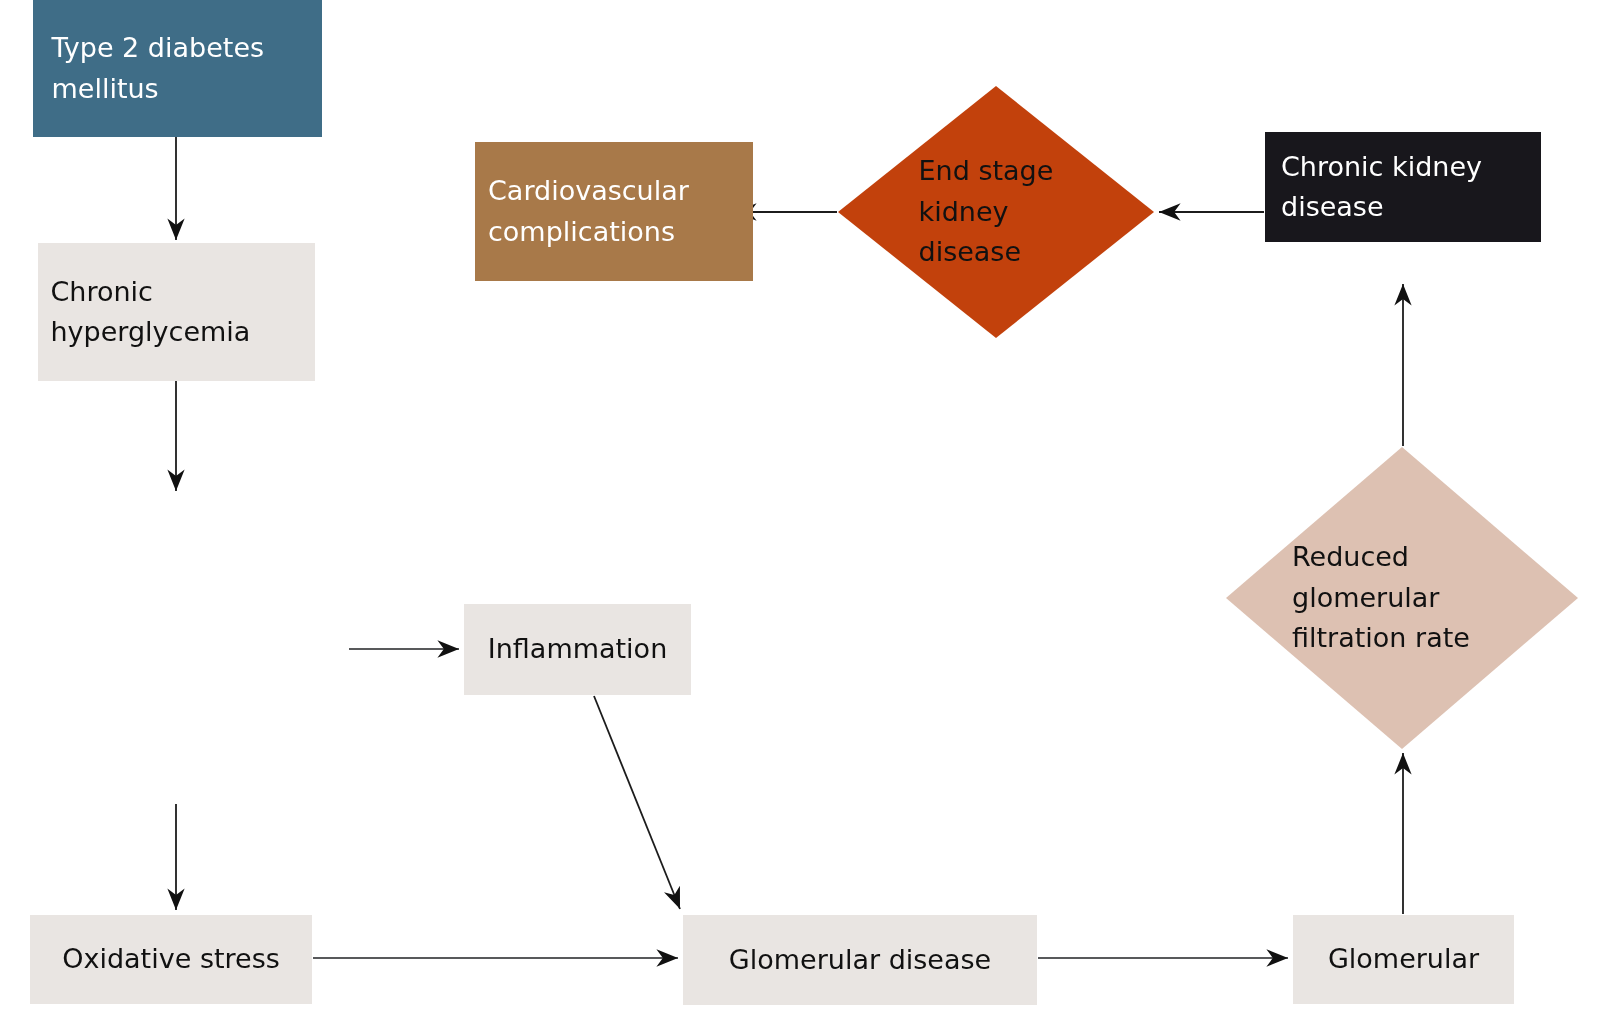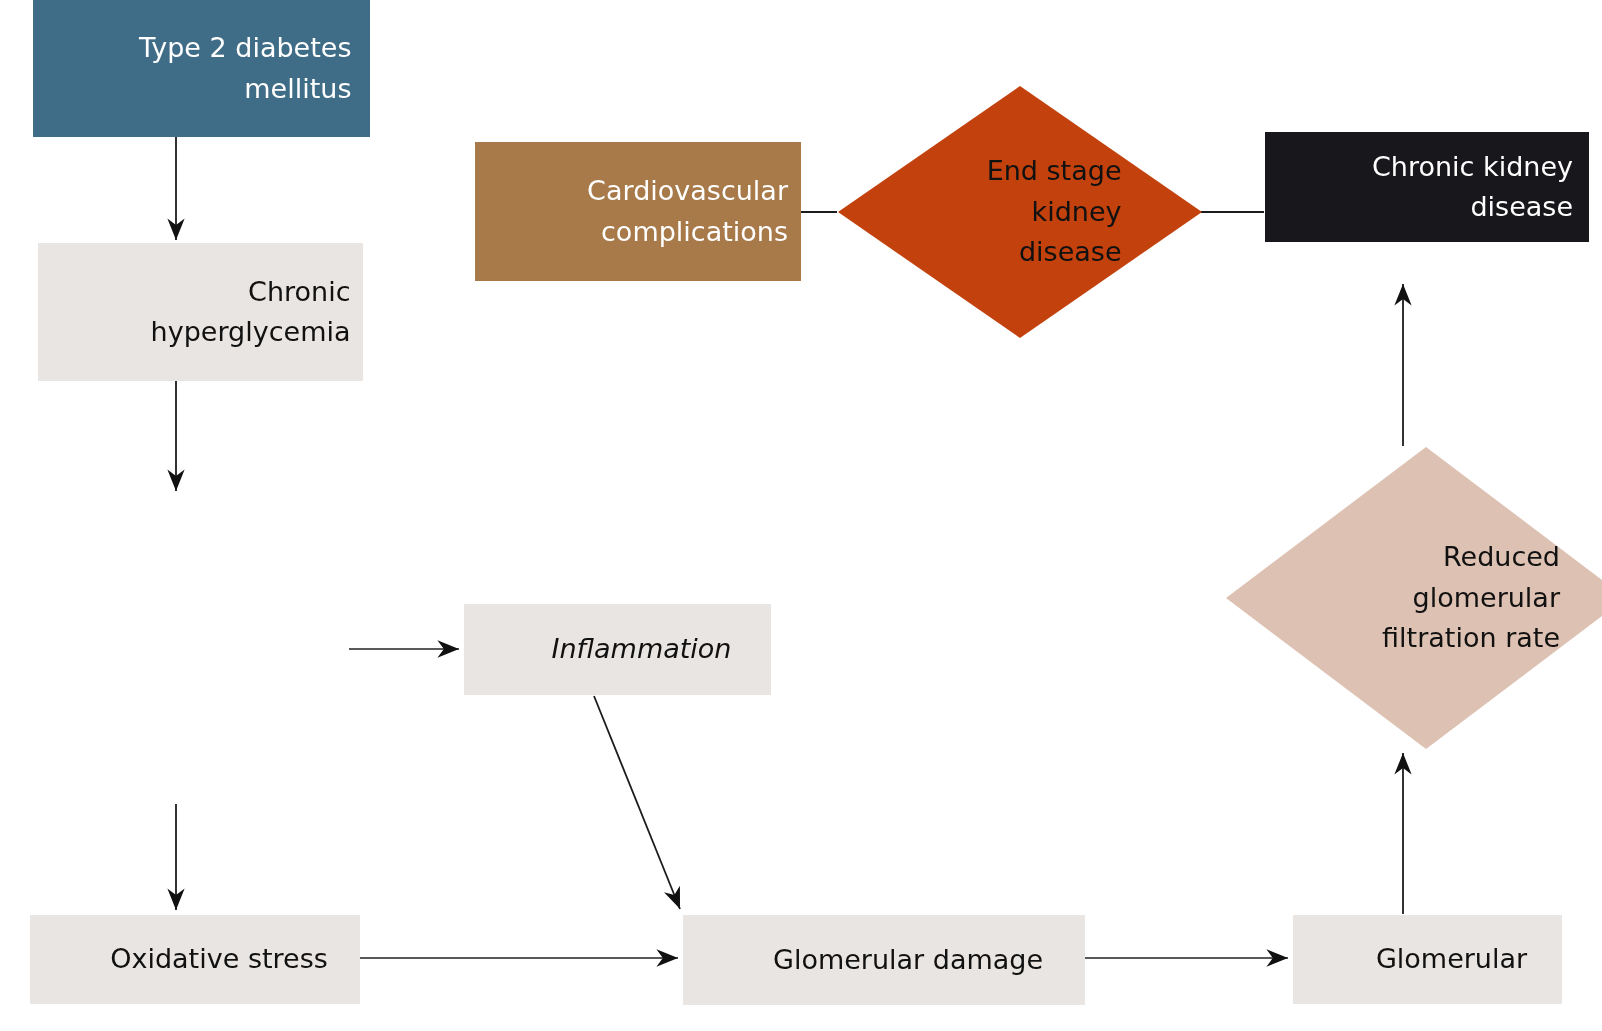--- a/index.html
+++ b/index.html
@@ -3,21 +3,21 @@
 <meta charset="utf-8">
 <style>
   html,body{margin:0;padding:0;background:#ffffff;}
   .canvas{
     position:relative;width:1602px;height:1031px;background:#ffffff;overflow:hidden;
     font-family:"DejaVu Sans","Liberation Sans",sans-serif;
   }
   .edges{position:absolute;left:0;top:0;width:1602px;height:1031px;}
   .node{
     position:absolute;display:flex;align-items:center;justify-content:center;
-    text-align:right;font-size:27px;line-height:1.5;padding-left:48px;
+    text-align:left;font-size:27px;line-height:1.5;
   }
   .node span{display:block;}
   .diamond{clip-path:polygon(50% 0%,100% 50%,50% 100%,0% 50%);}
   .lbl-200{max-width:205px;}
   .lbl-215{max-width:220px;}
   .lbl-150{max-width:155px;}
   .lbl-250{max-width:252px;}
   .lbl-240{max-width:244px;}
 </style>
 </head>
@@ -46,30 +46,30 @@
 
   <div class="node" style="left: 33px; top: 0px; width: 289px; height: 137px; background: rgb(63, 109, 135); color: rgb(255, 255, 255);">
     <span class="lbl-250">Type 2 diabetes mellitus</span>
   </div>
 
   <div class="node" style="left: 38px; top: 243px; width: 277px; height: 138px; background: rgb(233, 229, 226); color: rgb(17, 17, 17);">
     <span class="lbl-250">Chronic hyperglycemia</span>
   </div>
 
 
-  <div class="node" style="left: 464px; top: 604px; width: 259px; height: 91px; background: rgb(233, 229, 226); color: rgb(17, 17, 17); font-style: italic;">
+  <div class="node" style="left: 464px; top: 604px; width: 227px; height: 91px; background: rgb(233, 229, 226); color: rgb(17, 17, 17);">
     <span>Inflammation</span>
   </div>
 
   <div class="node" style="left: 30px; top: 915px; width: 282px; height: 89px; background: rgb(233, 229, 226); color: rgb(17, 17, 17);">
     <span>Oxidative stress</span>
   </div>
 
   <div class="node" style="left: 683px; top: 915px; width: 354px; height: 90px; background: rgb(233, 229, 226); color: rgb(17, 17, 17);">
-    <span>Glomerular damage</span>
+    <span>Glomerular disease</span>
   </div>
 
   <div class="node" style="left: 1293px; top: 915px; width: 221px; height: 89px; background: rgb(233, 229, 226); color: rgb(17, 17, 17);">
     <span>Glomerular</span>
   </div>
 
   <div class="node diamond" style="left: 1226px; top: 447px; width: 352px; height: 302px; background: rgb(221, 193, 178); color: rgb(17, 17, 17);">
     <span class="lbl-215">Reduced glomerular filtration rate</span>
   </div>
 

